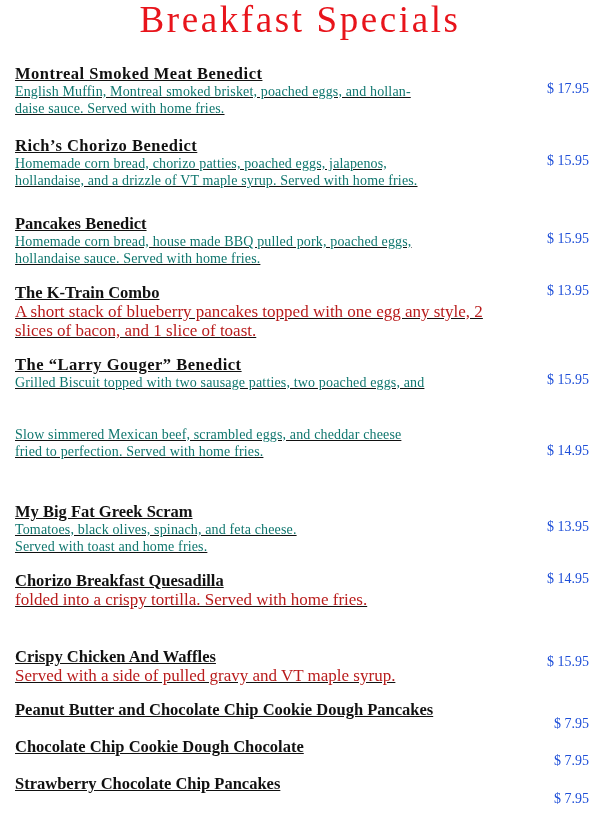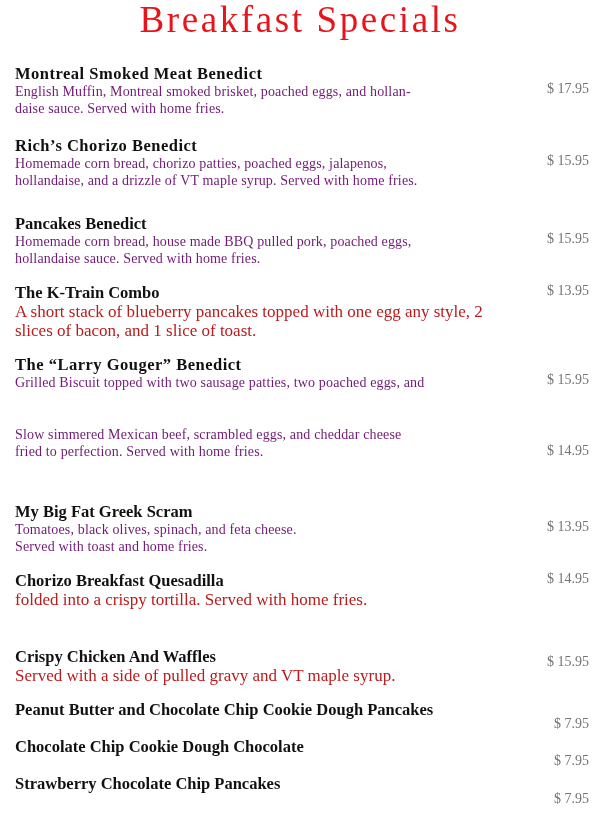--- a/index.html
+++ b/index.html
@@ -1,25 +1,25 @@
 <!DOCTYPE html>
 <html><head>
 <meta charset="utf-8">
 <style>
   html, body { margin: 0; padding: 0; background: #ffffff; }
   body { width: 600px; height: 816px; position: relative; overflow: hidden;
          font-family: "Liberation Serif", "DejaVu Serif", serif; color: #111; }
   .title { position: absolute; left: 0; top: -4px; width: 600px; text-align: center;
            color: #e8141b; font-size: 37px; letter-spacing: 2.6px; line-height: 48px; }
-  .item { position: absolute; left: 15px; width: 585px; }
+  .item { position: absolute; left: 15px; width: 585px; text-decoration: underline; }
   .name { font-weight: bold; font-size: 16.5px; line-height: 19px; white-space: nowrap; color: #111; }
   .name.wide { letter-spacing: 0.5px; }
-  .desc { font-size: 14px; line-height: 17px; color: #701a75; letter-spacing: 0.15px; white-space: nowrap; }
+  .desc { font-size: 14px; line-height: 17px; color: #0f766e; letter-spacing: 0.15px; white-space: nowrap; }
   .desc.big { font-size: 17px; line-height: 19px; letter-spacing: 0; color: #b91c1c; }
-  .price { position: absolute; right: 11px; font-size: 14px; color: #737373; white-space: nowrap; }
+  .price { position: absolute; right: 11px; font-size: 14px; color: #1d4ed8; white-space: nowrap; }
 </style>
 </head>
 <body>
 
 <div class="title">Breakfast Specials</div>
 
 <div class="item" style="top:64px">
   <div class="name wide">Montreal Smoked Meat Benedict</div>
   <div class="desc">English Muffin, Montreal smoked brisket, poached eggs, and hollan-</div>
   <div class="desc">daise sauce. Served with home fries.</div>

